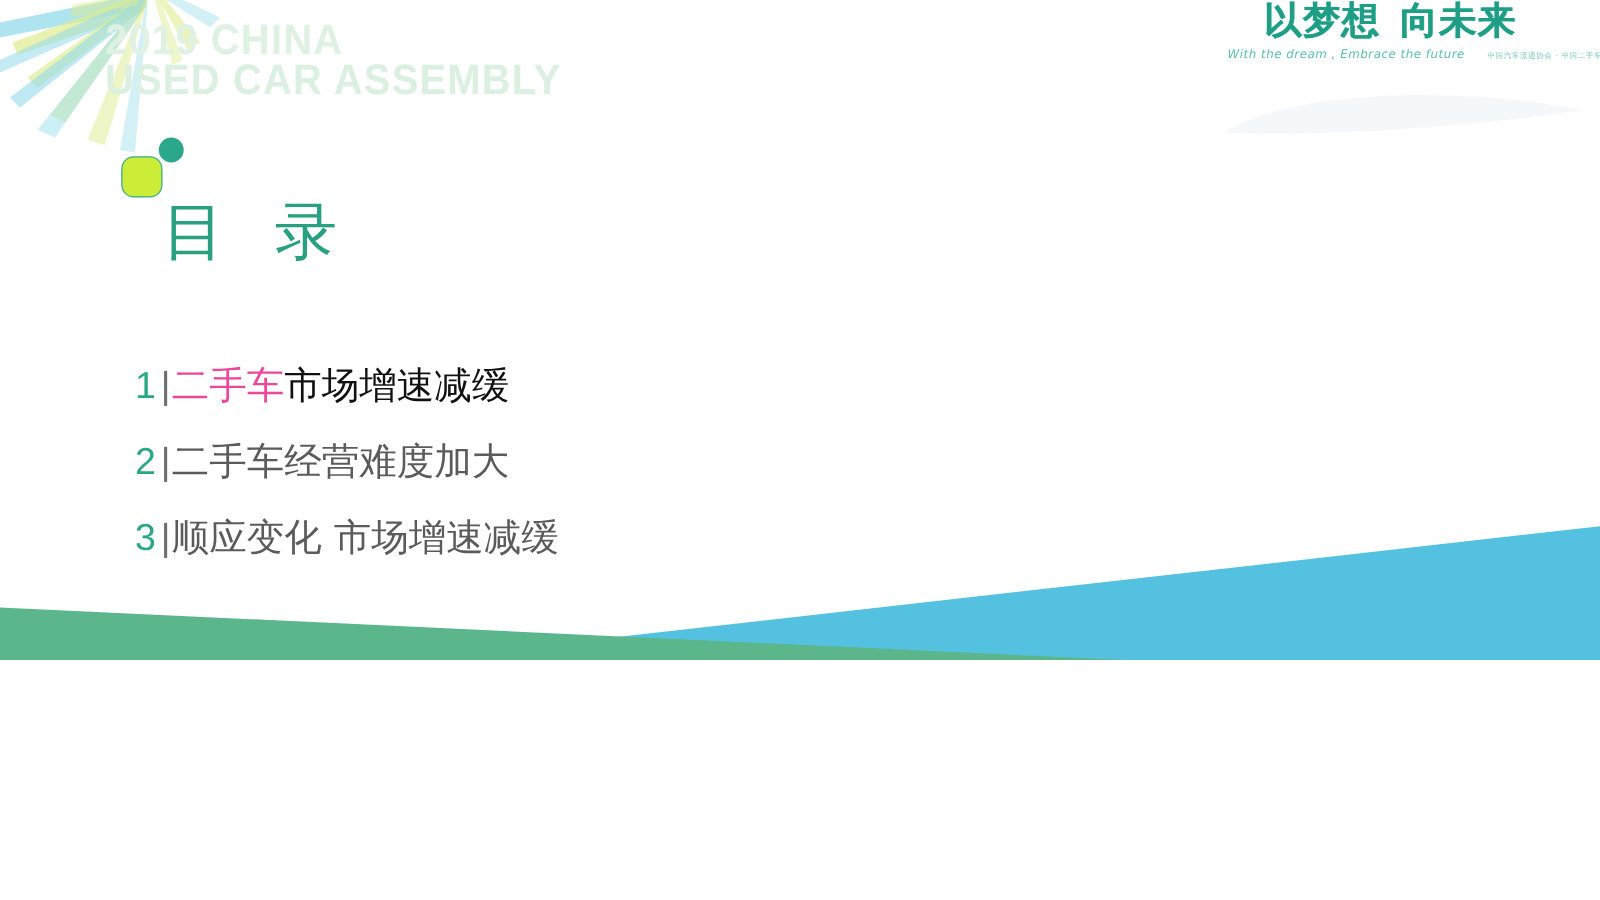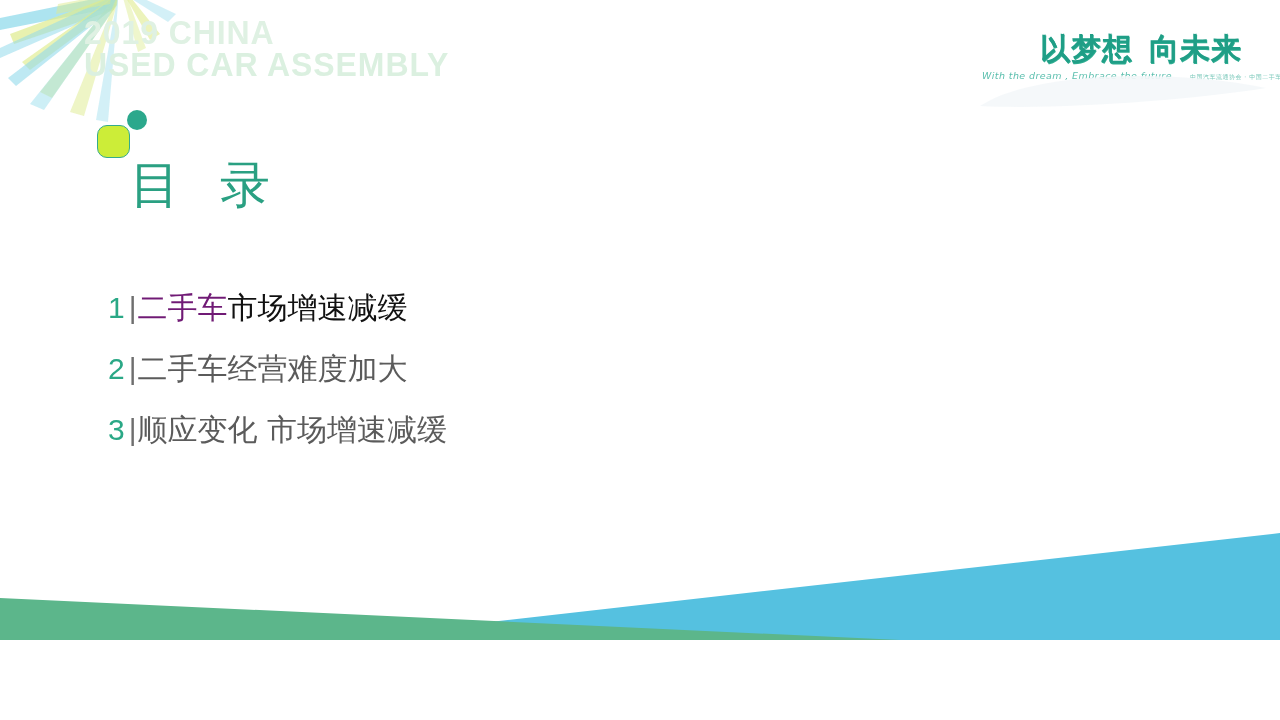--- a/index.html
+++ b/index.html
@@ -7,21 +7,21 @@
     padding: 0;
     background: #ffffff;
   }
   body {
     font-family: "Liberation Sans", "DejaVu Sans", sans-serif;
   }
 
   .slide {
     position: relative;
     width: 1280px;
-    height: 640px;
+    height: 528px;
     overflow: hidden;
     background: #ffffff;
   }
 
   
   .sunburst {
     position: absolute;
     left: 0;
     top: 0;
     width: 420px;
@@ -44,22 +44,22 @@
     white-space: nowrap;
     user-select: none;
   }
   .header-wordmark .line1 { display: block; color: #dff1e3; }
   .header-wordmark .line2 { display: block; color: #dbf0e0; }
 
   
   .logo {
     position: absolute;
     right: 38px;
-    top: 32px;
-    text-align: right;
+    top: 0;
+    text-align: center;
     width: 260px;
   }
   .logo-main {
     font-size: 30px;
     font-weight: 700;
     color: #1f9e86;
     letter-spacing: 1px;
     line-height: 1.15;
     white-space: nowrap;
     font-family: "DejaVu Sans", "Liberation Sans", sans-serif;
@@ -152,21 +152,21 @@
     color: #6e6e6e;
     margin-right: 1px;
     font-family: "Liberation Sans", sans-serif;
   }
   .toc-text {
     font-size: 30px;
     color: #5b5b5b;
     font-family: "DejaVu Sans", "Liberation Sans", sans-serif;
     letter-spacing: 0px;
   }
-  .toc-item.emphasis .toc-text-lead { color: #701a75; font-family: Liberation Serif, serif; }
+  .toc-item.emphasis .toc-text-lead { color: #ec4899; font-family: Liberation Serif, serif; }
   .toc-item.emphasis .toc-text-strong { color: #111111; font-weight: 400; }
 
   
   .wedges {
     position: absolute;
     left: 0;
     bottom: 0;
     width: 1280px;
     height: 120px;
     pointer-events: none;

